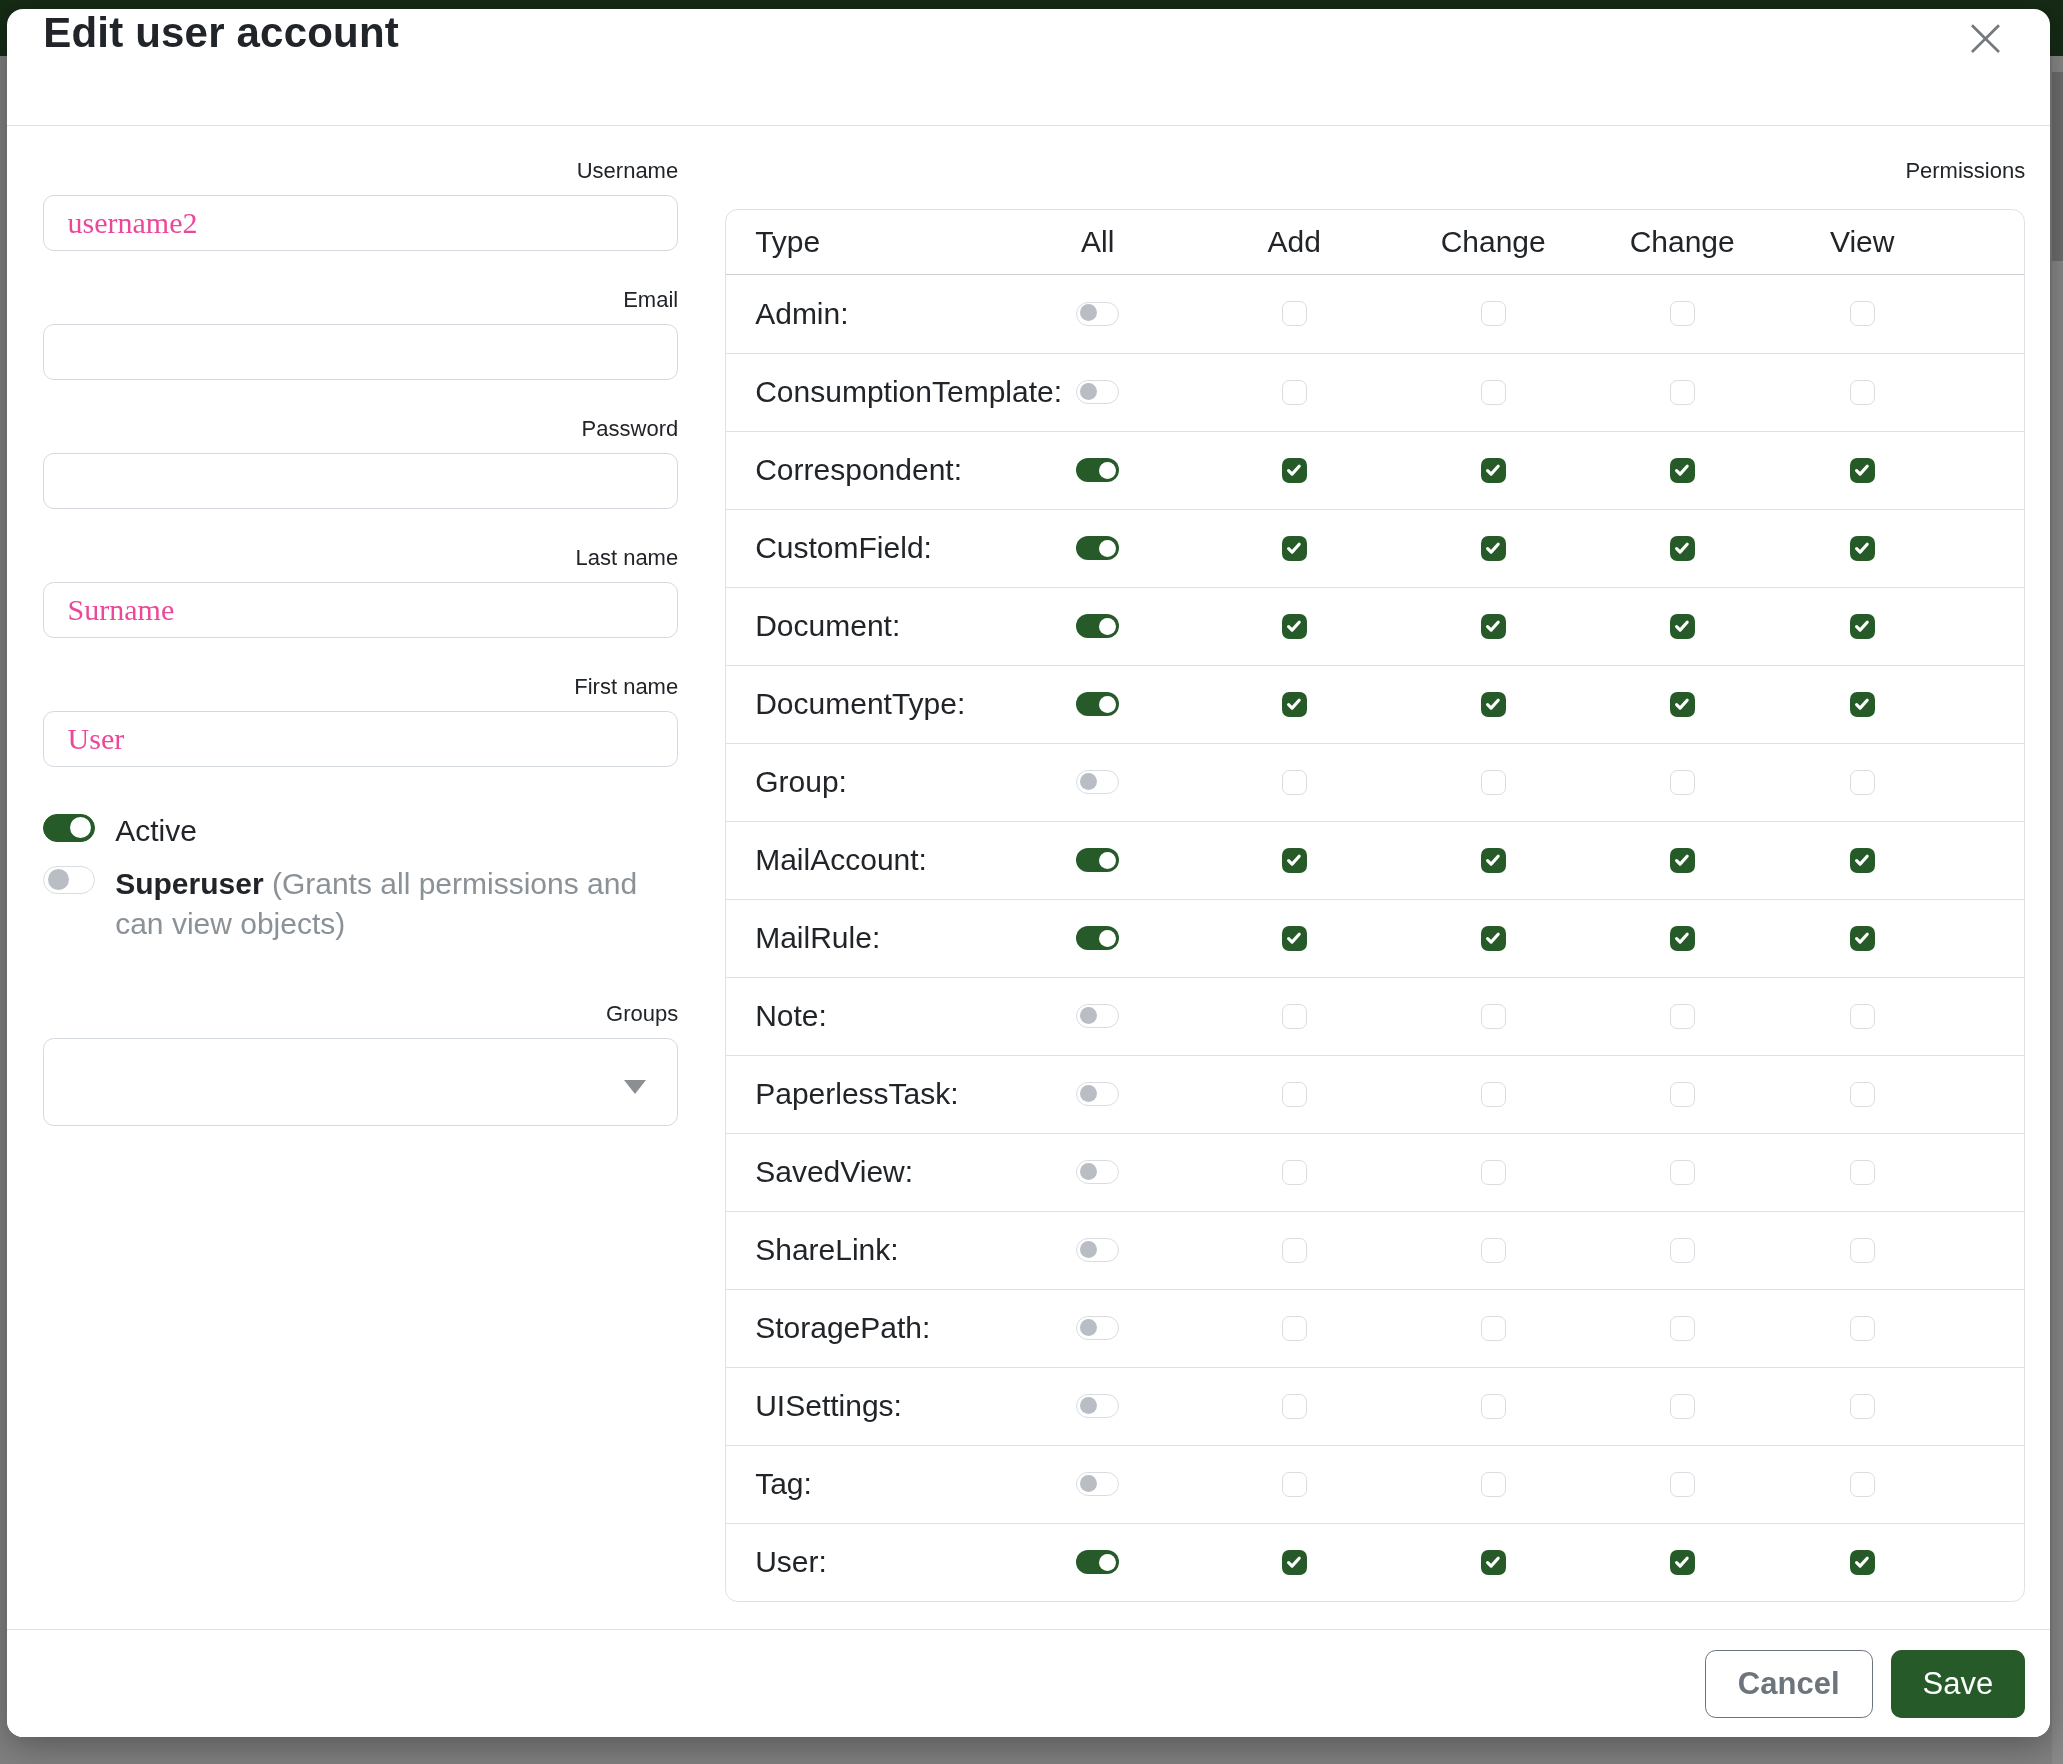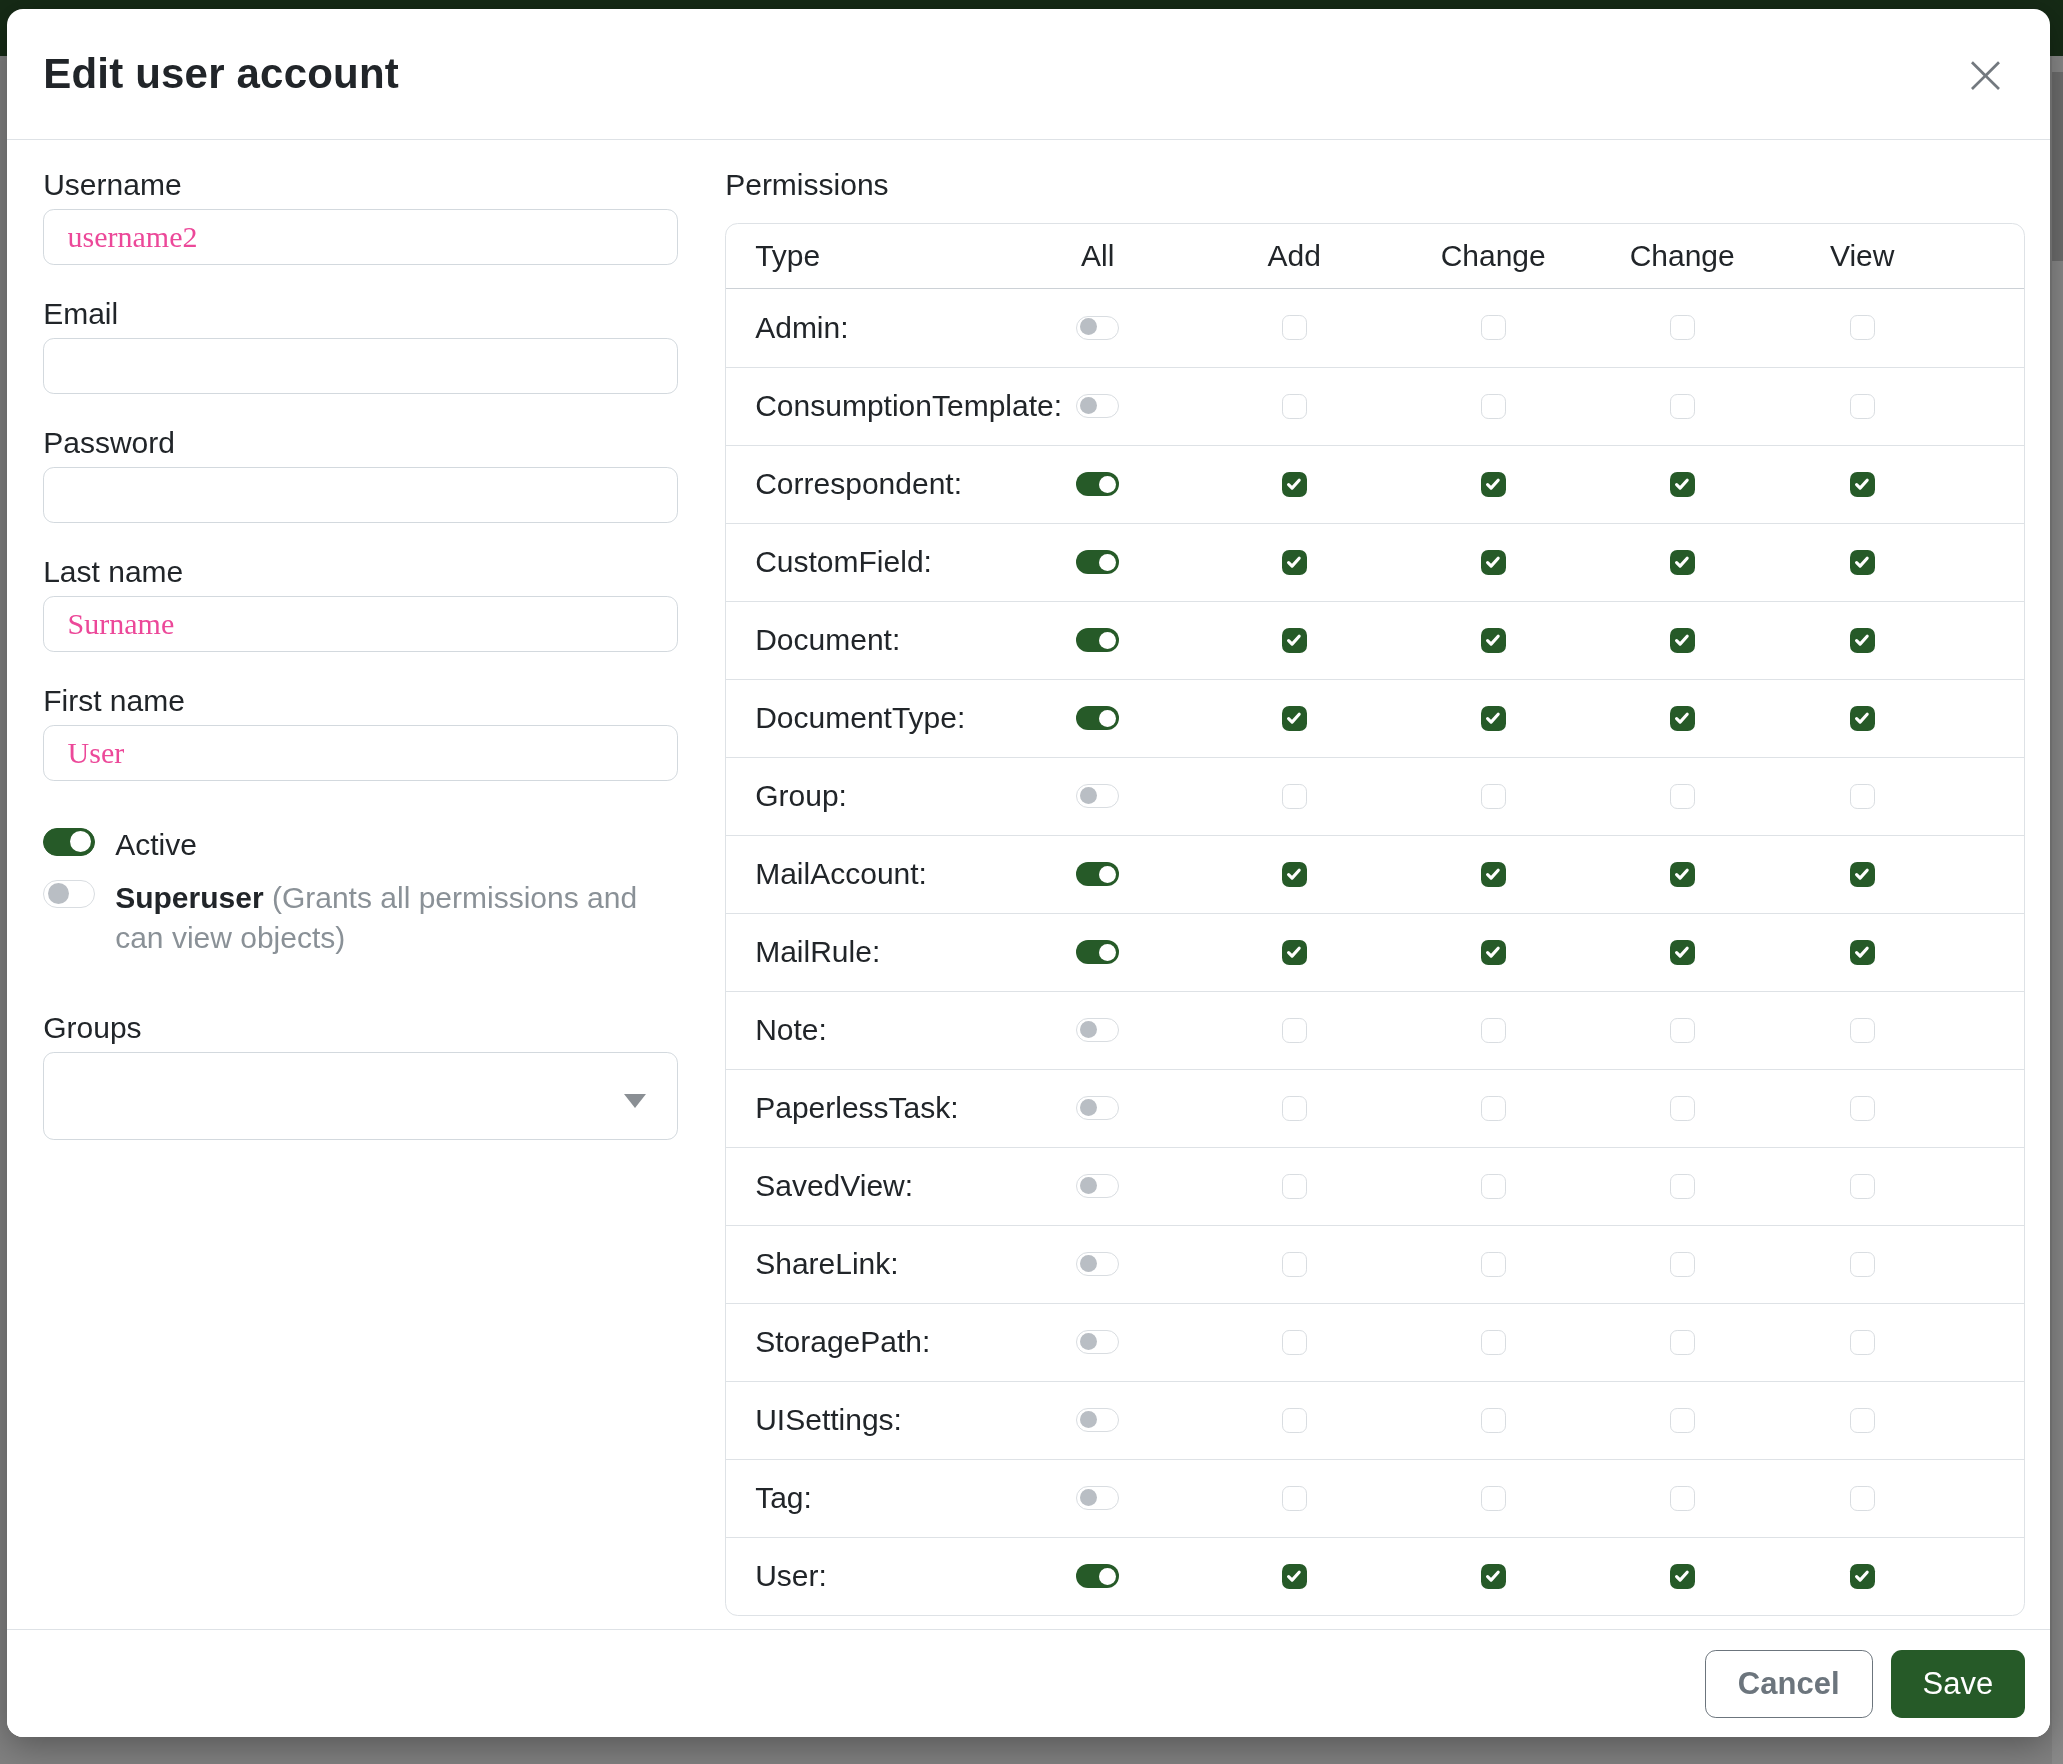--- a/index.html
+++ b/index.html
@@ -13,38 +13,38 @@
   .top-bar{position:absolute;left:0;top:0;width:100%;height:56px;background:#162b16;}
   
   .scroll-strip{position:absolute;right:0;top:56px;width:10.8px;height:1708px;background:#8a8a8a;}
   .scroll-thumb{position:absolute;left:0;top:16px;width:10.8px;height:189px;background:#6f6f6f;}
 
   .modal{
     position:absolute;left:7.2px;top:9px;width:2043px;height:1728px;
     background:#ffffff;border-radius:16px;box-shadow:0 7.2px 36px rgba(0,0,0,.35);
   }
   .modal-header{
-    height:131px;display:flex;align-items:center;
+    height:117px;display:flex;align-items:flex-start;
     padding:0 36px;border-bottom:1.8px solid #dee2e6;box-sizing:border-box;
   }
   .modal-title{font-size:42px;font-weight:700;color:#212529;letter-spacing:0.2px;}
   .close-btn{
     margin-left:auto;border:none;background:none;cursor:pointer;
     font-size:56px;line-height:56px;color:#73797f;font-weight:300;padding:0 5.4px;
     font-family:"DejaVu Sans",sans-serif;
   }
   .modal-body{
     display:flex;gap:47px;padding:29px 25px 0 36px;box-sizing:border-box;
   }
   .col-left{width:635px;flex:none;}
   .col-right{flex:1;min-width:0;}
 
   .field{margin-bottom:33px;}
   .field-label,.section-label{
-    display:block;font-size:30px;line-height:32px;color:#212529;margin-bottom:8px;
+    display:block;font-size:22px;line-height:32px;color:#212529;margin-bottom:8px;text-align:right;
   }
   .text-input{
     width:100%;height:56px;box-sizing:border-box;
     border:1.8px solid #d3d9de;border-radius:10.8px;
     padding:0 23.4px;font-size:30px;color:#ec4899;outline:none;
     font-family:Liberation Serif, serif;background:#fff;
   }
 
   
   .switch-row{display:flex;align-items:flex-start;margin-top:12.6px;}

